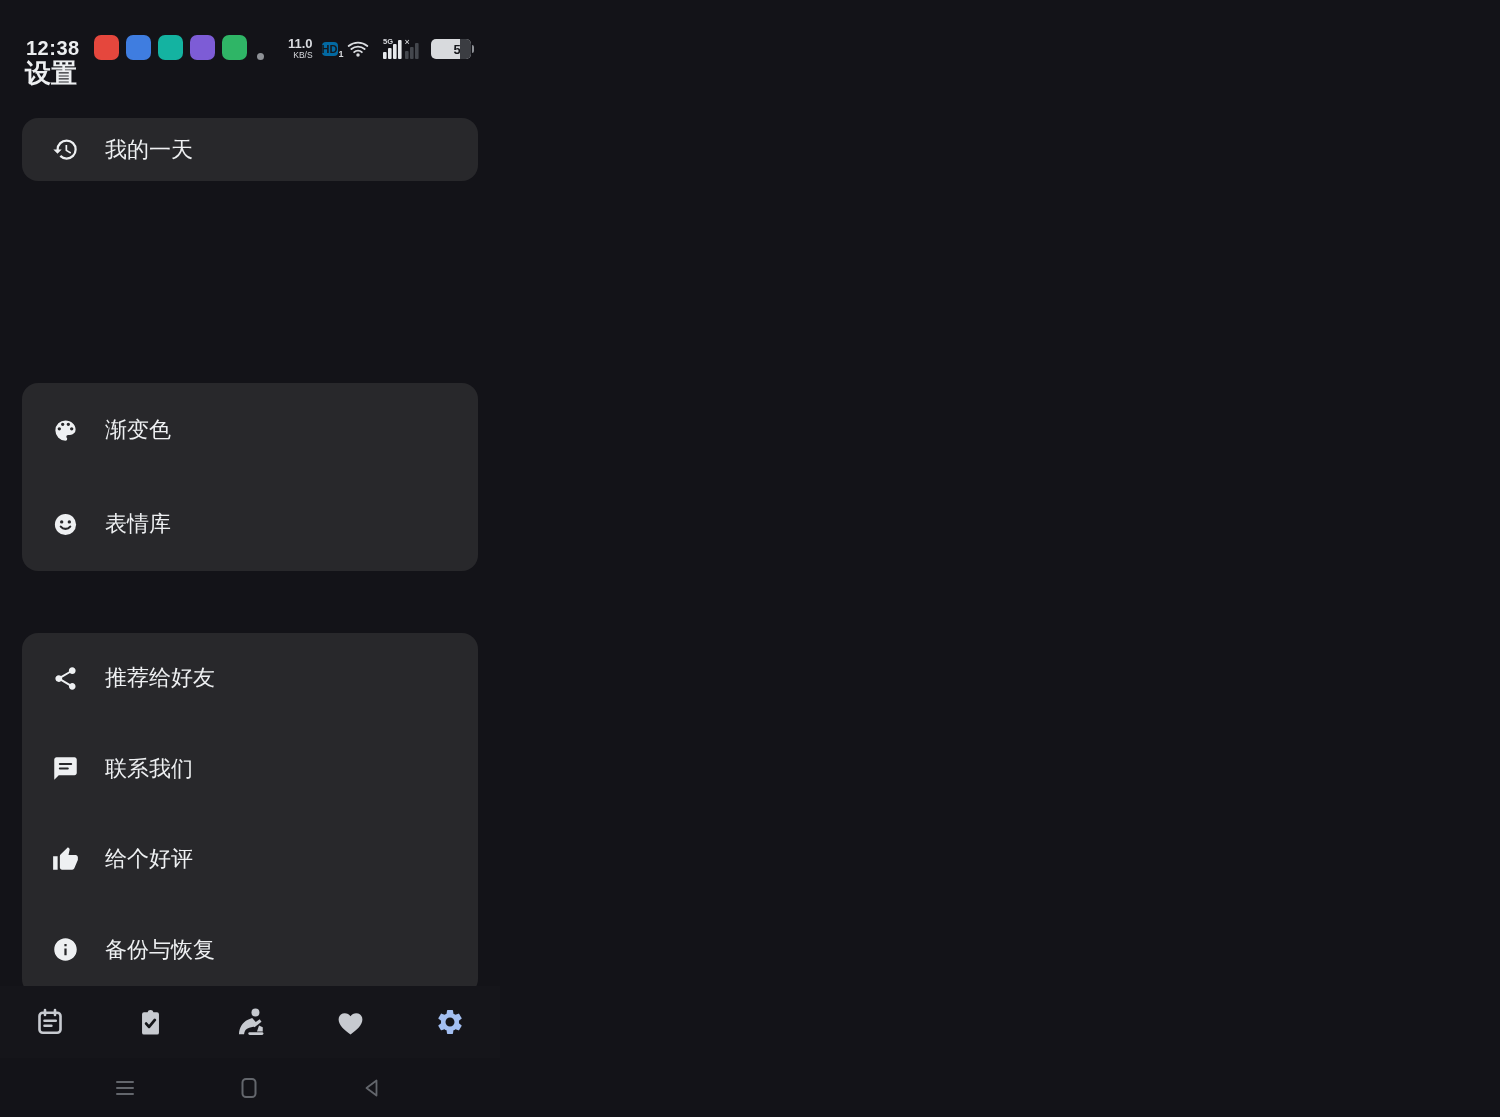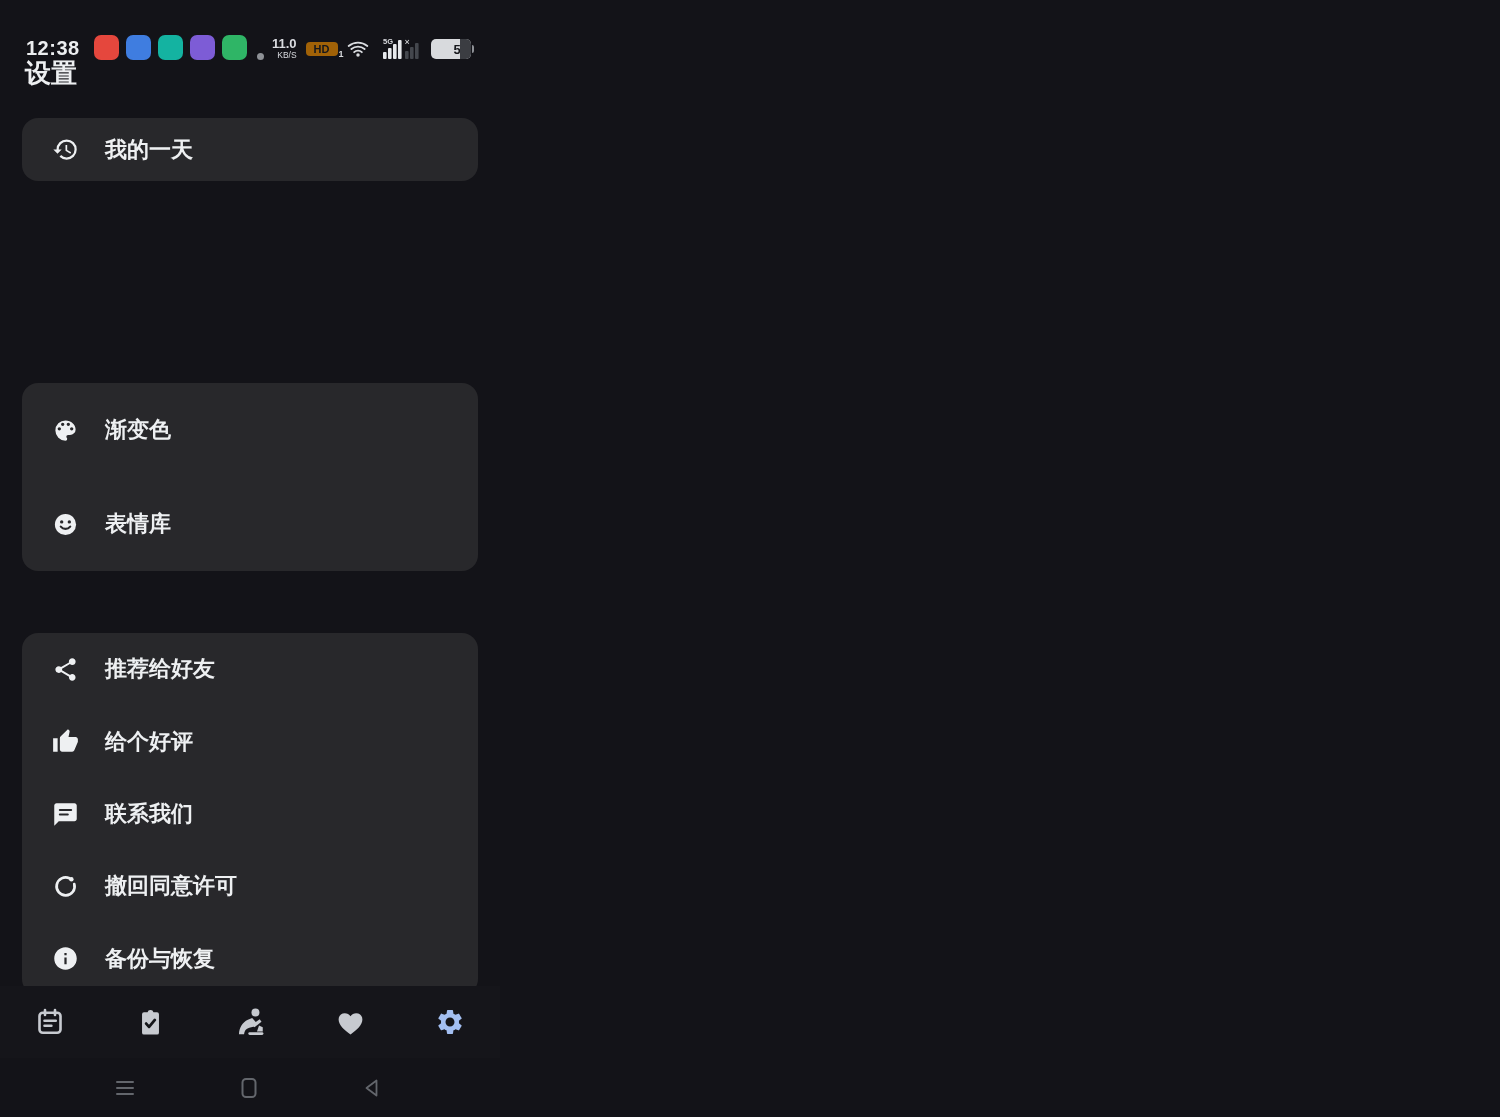--- a/index.html
+++ b/index.html
@@ -11,21 +11,21 @@
   
   .statusbar { position:absolute; top:0; left:0; right:0; height:60px; display:flex; align-items:flex-end; padding:0 26px; }
   .sb-time { font-size:20px; font-weight:700; color:#eceef0; letter-spacing:.5px; }
   .sb-apps { display:flex; gap:7px; margin-left:14px; align-items:center; }
   .sb-app { width:25px; height:25px; border-radius:7px; }
   .sb-dot { width:7px; height:7px; border-radius:50%; background:#8e9196; margin-left:10px; }
   .sb-right { margin-left:auto; display:flex; align-items:center; gap:9px; }
   .sb-speed { text-align:right; color:#dadce0; line-height:1; }
   .sb-speed .v { font-size:13px; font-weight:700; }
   .sb-speed .u { font-size:8.5px; margin-top:1px; }
-  .sb-hd { background:#a16207; color:#16171b; font-size:11px; font-weight:700; border-radius:4px; padding:1px 8px; position:relative; }
+  .sb-hd { background:#0369a1; color:#16171b; font-size:11px; font-weight:700; border-radius:4px; padding:1px 0; position:relative; }
   .sb-hd .sub { position:absolute; right:-6px; bottom:-3px; color:#d8dadd; font-size:9px; font-weight:700; }
   .sb-batt { position:relative; width:40px; height:20px; background:#d8dadd; border-radius:5px; overflow:hidden; margin-left:2px; }
   .sb-batt .pct { position:absolute; left:7px; top:50%; transform:translateY(-50%); font-size:13px; font-weight:700; color:#16171b;padding-left:16px; }
   .sb-batt .lvl { position:absolute; right:0; top:0; bottom:0; width:11px; background:#3b3d42; }
   .sb-batt-nub { width:2.5px; height:8px; background:#8e9196; border-radius:0 2px 2px 0; margin-left:1px; }
 
   
   .tabs { position:absolute; top:60px; left:0; right:0; height:62px; }
   .tab-active { position:absolute; left:40px; top:10px; font-size:25px; font-weight:700; color:#9db6ec; }
   .tab-underline { position:absolute; left:40px; top:53px; width:130px; height:5px; border-radius:3px; background:#8fade9; }
@@ -51,21 +51,21 @@
   .date-today { background:#c7d4f9; color:#2b3f66; font-weight:700; }
   .illu { position:absolute; left:100px; top:370px; width:300px; height:300px; }
   .empty-text { position:absolute; left:0; right:0; top:700px; text-align:center; font-size:22px; color:#9aa0a8; }
   .fab { position:absolute; left:376px; top:818px; width:78px; height:78px; border-radius:22px; background:#3d5b9c; display:flex; align-items:center; justify-content:center; color:#e3ebf9; font-size:46px; font-weight:400; line-height:1; }
 
   
   .s-title { position:absolute; left:25px; top:56px; font-size:26px; font-weight:700; color:#edeff1; }
   .s-card { position:absolute; left:22px; width:456px; background:#28282b; border-radius:16px; overflow:hidden; display:flex; flex-direction:column; }
   .s-item { display:flex; align-items:center; padding-left:30px; gap:26px; flex:1 1 0; }
   .s-item svg { flex:0 0 auto; color:#eef0f2; }
-  .s-label { font-size:22px; font-weight:700; color:#eef0f2; }
+  .s-label { font-size:22px; font-weight:400; color:#eef0f2; }
 
   
   .bottomnav { position:absolute; left:0; right:0; top:986px; height:72px; background:#15151a; display:flex; align-items:center; }
   .nav-slot { flex:1; display:flex; align-items:center; justify-content:center; color:#c7cad0; }
   .nav-slot.active { color:#a3bff2; }
   .androidnav { position:absolute; left:0; right:0; top:1058px; height:59px; color:#63666c; }
   .an-icon { position:absolute; top:50%; transform:translate(-50%,-50%); display:flex; }
 
   svg { display:block; }
 </style>
@@ -490,37 +490,30 @@
 
     <div class="s-card" style="top:633px;height:362px">
       <div class="s-item">
         <svg width="27" height="27" viewBox="0 0 24 24">
             <path fill="currentColor" d="M18 16.08c-.76 0-1.44.3-1.96.77L8.91 12.7c.05-.23.09-.46.09-.7s-.04-.47-.09-.7l7.05-4.11c.54.5 1.25.81 2.04.81 1.66 0 3-1.34 3-3s-1.34-3-3-3-3 1.34-3 3c0 .24.04.47.09.7L8.04 9.81C7.5 9.31 6.79 9 6 9c-1.66 0-3 1.34-3 3s1.34 3 3 3c.79 0 1.5-.31 2.04-.81l7.12 4.16c-.05.21-.08.43-.08.65 0 1.61 1.31 2.92 2.92 2.92s2.92-1.31 2.92-2.92-1.31-2.92-2.92-2.92z"></path>
           </svg>
         <span class="s-label">推荐给好友</span>
       </div>
       <div class="s-item">
         <svg width="27" height="27" viewBox="0 0 24 24">
-            <path fill="currentColor" d="M1 21h4V9H1v12zm22-11c0-1.1-.9-2-2-2h-6.31l.95-4.57.03-.32c0-.41-.17-.79-.44-1.06L14.17 1 7.58 7.59C7.22 7.95 7 8.45 7 9v10c0 1.1.9 2 2 2h9c.83 0 1.54-.5 1.84-1.22l3.02-7.05c.09-.23.14-.47.14-.73v-2z"></path>
-          </svg>
-        <span class="s-label">给个好评</span>
-      </div>
-      <div class="s-item">
-        <svg width="27" height="27" viewBox="0 0 24 24">
             <path fill="currentColor" d="M20 2H4c-1.1 0-2 .9-2 2v18l4-4h14c1.1 0 2-.9 2-2V4c0-1.1-.9-2-2-2z"></path>
             <path d="M7 8h10M7 12h7" stroke="#28282b" stroke-width="1.9" stroke-linecap="round"></path>
           </svg>
         <span class="s-label">联系我们</span>
       </div>
       <div class="s-item">
         <svg width="27" height="27" viewBox="0 0 24 24">
-            <path d="M15.5 4.7a8 8 0 1 0 4.3 5.1" fill="none" stroke="currentColor" stroke-width="2.4" stroke-linecap="round"></path>
-            <circle cx="17.2" cy="5.6" r="2" fill="currentColor"></circle>
-          </svg>
-        <span class="s-label">撤回同意许可</span>
+            <path fill="currentColor" d="M1 21h4V9H1v12zm22-11c0-1.1-.9-2-2-2h-6.31l.95-4.57.03-.32c0-.41-.17-.79-.44-1.06L14.17 1 7.58 7.59C7.22 7.95 7 8.45 7 9v10c0 1.1.9 2 2 2h9c.83 0 1.54-.5 1.84-1.22l3.02-7.05c.09-.23.14-.47.14-.73v-2z"></path>
+          </svg>
+        <span class="s-label">给个好评</span>
       </div>
       <div class="s-item">
         <svg width="27" height="27" viewBox="0 0 24 24">
             <path fill="currentColor" fill-rule="evenodd" d="M12 2C6.48 2 2 6.48 2 12s4.48 10 10 10 10-4.48 10-10S17.52 2 12 2zm1 15h-2v-6h2v6zm0-8h-2V7h2v2z"></path>
           </svg>
         <span class="s-label">备份与恢复</span>
       </div>
     </div>
 
     <div class="bottomnav">

